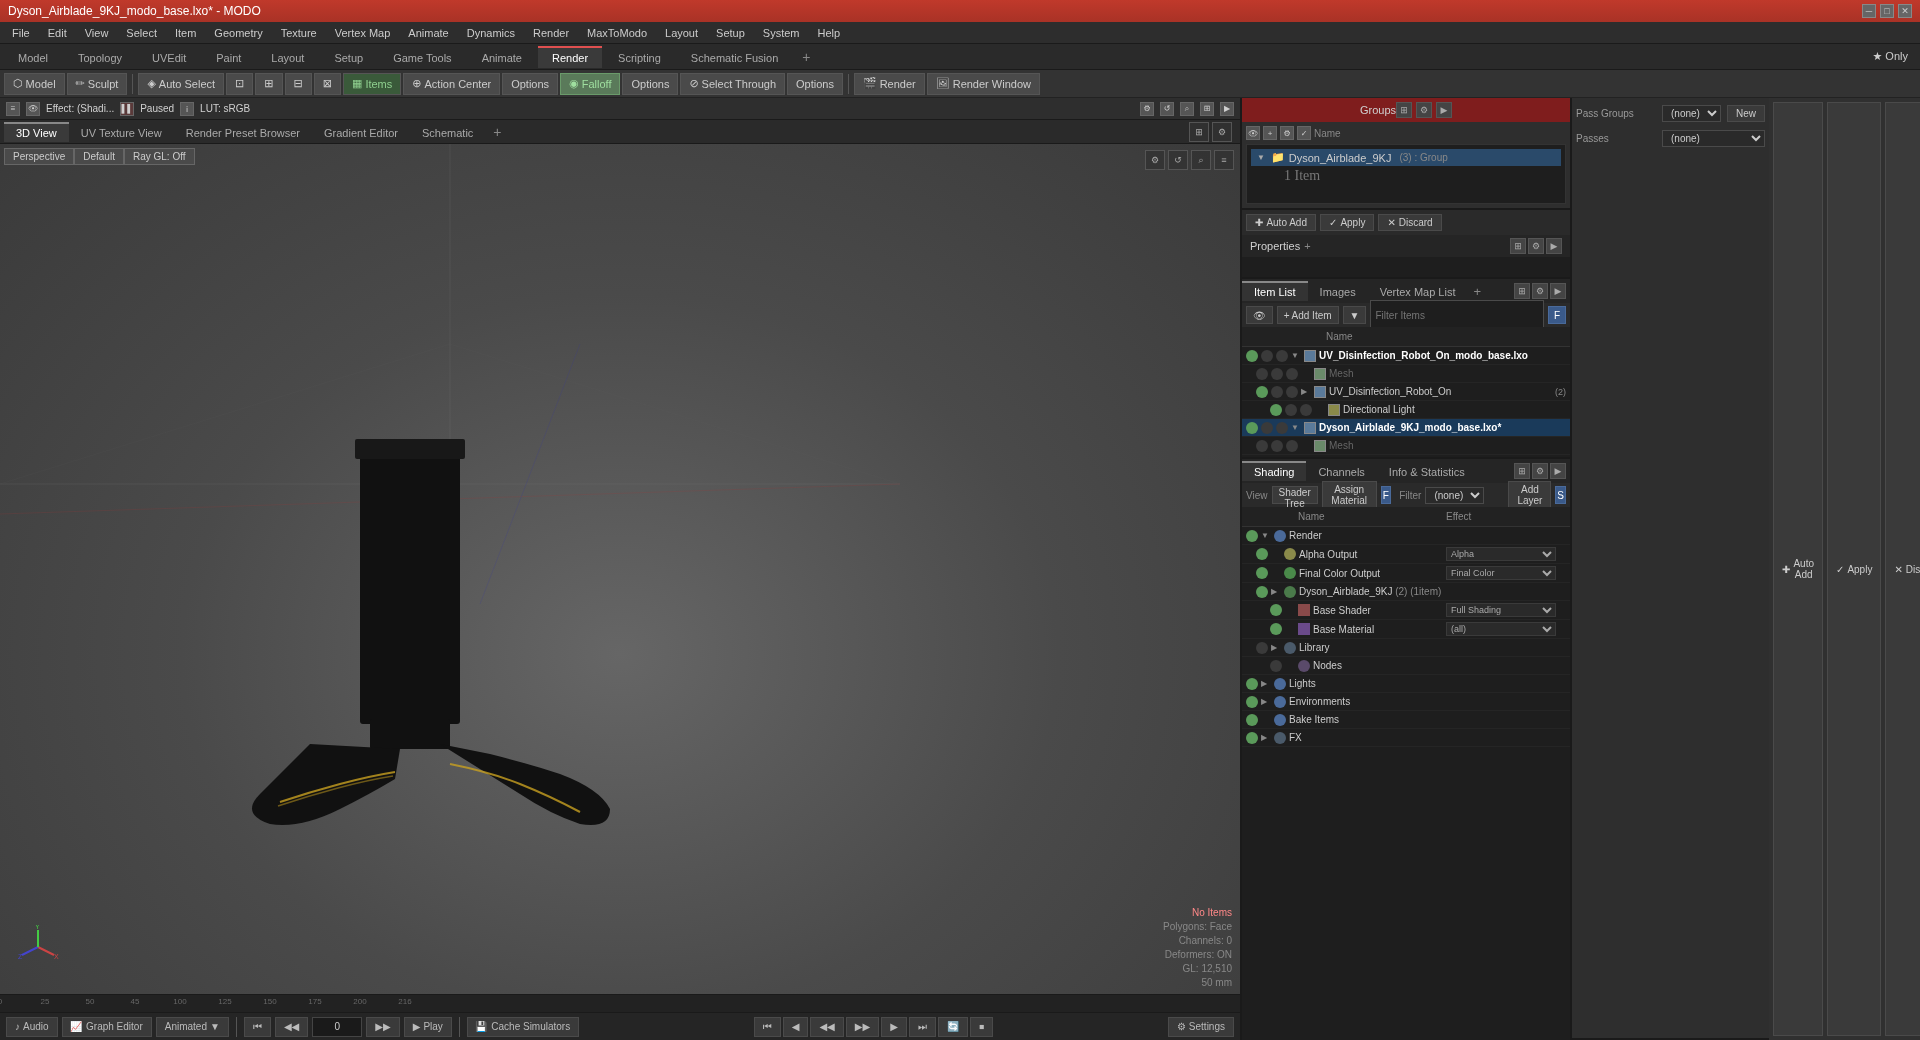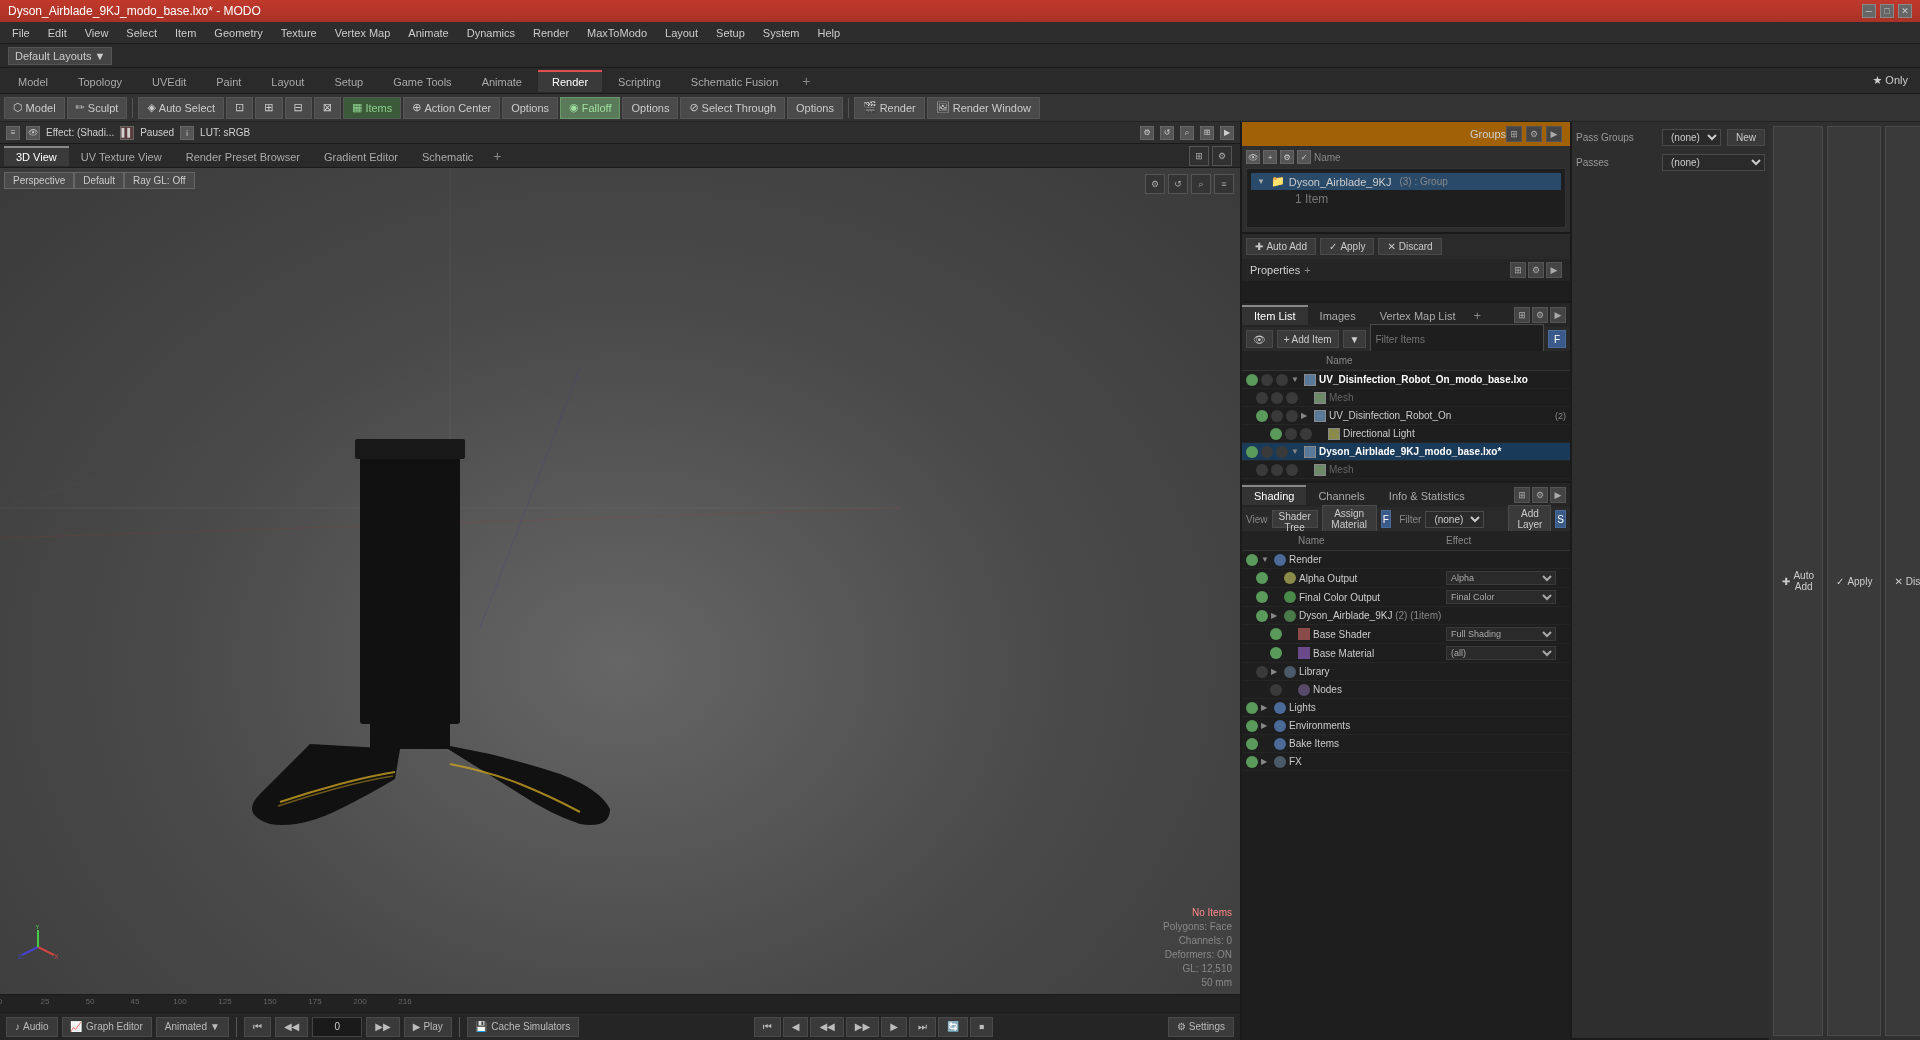--- a/index.html
+++ b/index.html
@@ -325,25 +325,25 @@
       border-left: 2px solid #1a1a1a;
     }
 
     
     #groups-panel {
       background: #2e2e2e;
       border-bottom: 2px solid #1a1a1a;
     }
     #groups-header {
       height: 24px;
-      background: #a16207;
+      background: #7f1d1d;
       display: flex;
       align-items: center;
       padding: 0 8px;
-      justify-content: flex-end;
+      justify-content: center;
     }
     #groups-header-right {
       display: flex;
       align-items: center;
       gap: 4px;
     }
     .panel-expand-btn {
       width: 16px;
       height: 16px;
       background: #444;
@@ -393,22 +393,23 @@
       color: #ccc;
       font-size: 11px;
     }
     .group-count {
       color: #888;
       font-size: 10px;
       margin-left: 4px;
     }
     .group-sub {
       color: #777;
-      font-size: 12px;
-      margin-left: 40px;
+      font-size: 14px;
+      margin-left: 29px;
+      font-family: Liberation Serif, serif;
     }
 
     
     .groups-actions {
       display: flex;
       align-items: center;
       gap: 4px;
       padding: 4px;
       background: #2a2a2a;
     }
@@ -888,23 +889,20 @@
     <div class="menu-item">Animate</div>
     <div class="menu-item">Dynamics</div>
     <div class="menu-item">Render</div>
     <div class="menu-item">MaxToModo</div>
     <div class="menu-item">Layout</div>
     <div class="menu-item">Setup</div>
     <div class="menu-item">System</div>
     <div class="menu-item">Help</div>
   </div>
 
-  <div id="layout-bar">
-    <button class="layout-dropdown">Default Layouts ▼</button>
-  </div>
 
   <div id="top-tabs">
     <div class="top-tab">Model</div>
     <div class="top-tab">Topology</div>
     <div class="top-tab">UVEdit</div>
     <div class="top-tab">Paint</div>
     <div class="top-tab">Layout</div>
     <div class="top-tab">Setup</div>
     <div class="top-tab">Game Tools</div>
     <div class="top-tab">Animate</div>

